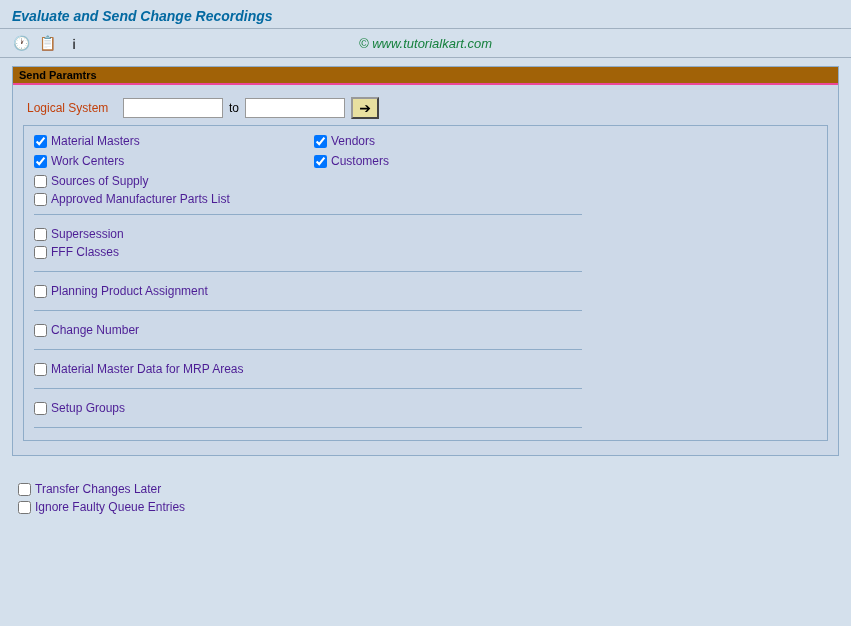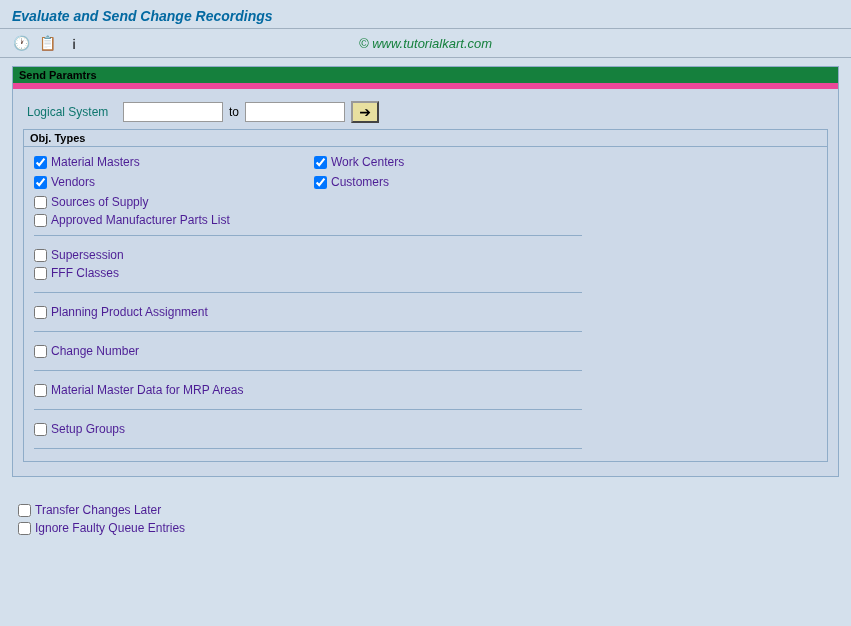--- a/index.html
+++ b/index.html
@@ -53,40 +53,40 @@
     .main-content {
       padding: 8px 12px;
     }
 
     .section-box {
       border: 1px solid #8facc8;
       background-color: #cdd9e8;
       margin-bottom: 8px;
     }
     .section-legend {
-      background-color: #15803d;
+      background-color: #a16207;
       font-size: 11px;
       font-weight: bold;
       padding: 2px 6px;
       color: #000;
-      border-bottom: 6px solid #ec4899;
+      border-bottom: 2px solid #ec4899;
     }
     .section-content {
       padding: 6px 10px;
     }
 
     .send-params-row {
       display: flex;
       align-items: center;
       gap: 6px;
       padding: 6px 4px;
     }
     .send-params-label {
       font-size: 12px;
-      color: #0f766e;
+      color: #c2410c;
       min-width: 90px;
     }
     .text-input {
       border: 1px solid #999;
       background: #fff;
       height: 20px;
       width: 100px;
       padding: 0 3px;
       font-size: 12px;
     }
@@ -188,36 +188,35 @@
         <span class="send-params-label">Logical System</span>
         <input type="text" class="text-input" value="" style="">
         <span class="to-label">to</span>
         <input type="text" class="text-input" value="" style="">
         <button class="send-btn">
           <span>➔</span>
         </button>
       </div>
 
       <div class="obj-types-box">
-        <div class="obj-types-legend">Obj. Types</div>
         <div class="obj-types-content">
 
           <div class="checkbox-grid">
             <div class="checkbox-item">
               <input type="checkbox" id="materialMasters" checked="" style="">
               <label class="checkbox-label" for="materialMasters">Material Masters</label>
             </div>
             <div class="checkbox-item">
+              <input type="checkbox" id="vendors" checked="" style="">
+              <label class="checkbox-label" for="vendors">Vendors</label>
+            </div>
+
+            <div class="checkbox-item">
               <input type="checkbox" id="workCenters" checked="" style="">
               <label class="checkbox-label" for="workCenters">Work Centers</label>
-            </div>
-
-            <div class="checkbox-item">
-              <input type="checkbox" id="vendors" checked="" style="">
-              <label class="checkbox-label" for="vendors">Vendors</label>
             </div>
             <div class="checkbox-item">
               <input type="checkbox" id="customers" checked="" style="">
               <label class="checkbox-label" for="customers">Customers</label>
             </div>
           </div>
 
           <div class="checkbox-item" style="margin-top:2px;">
             <input type="checkbox" id="sourcesOfSupply" style="">
             <label class="checkbox-label" for="sourcesOfSupply">Sources of Supply</label>

